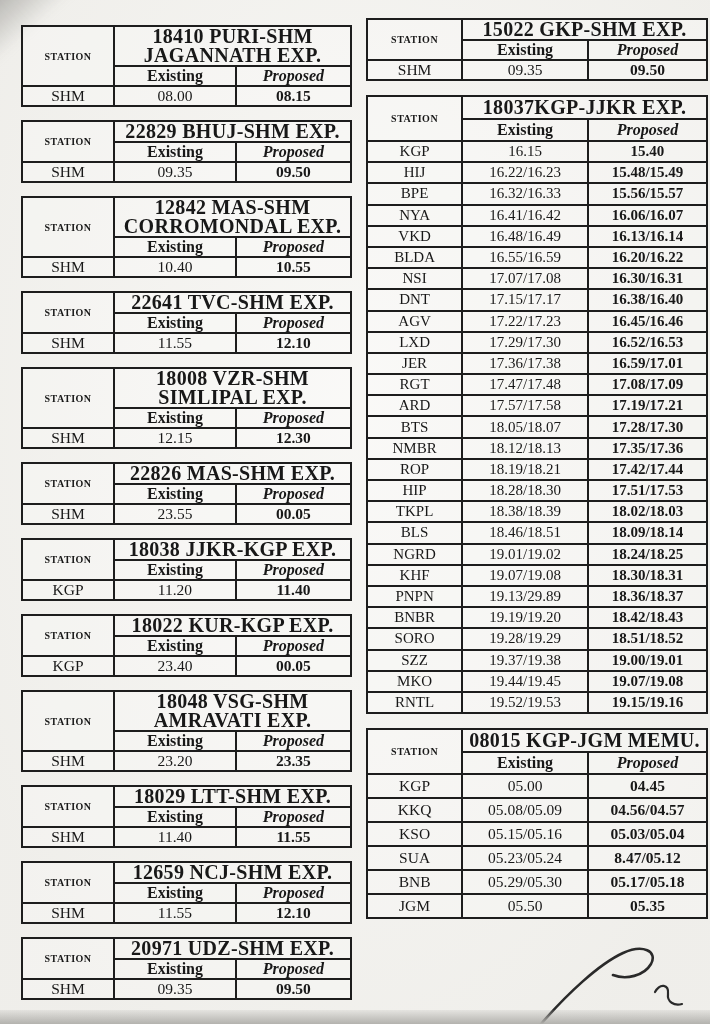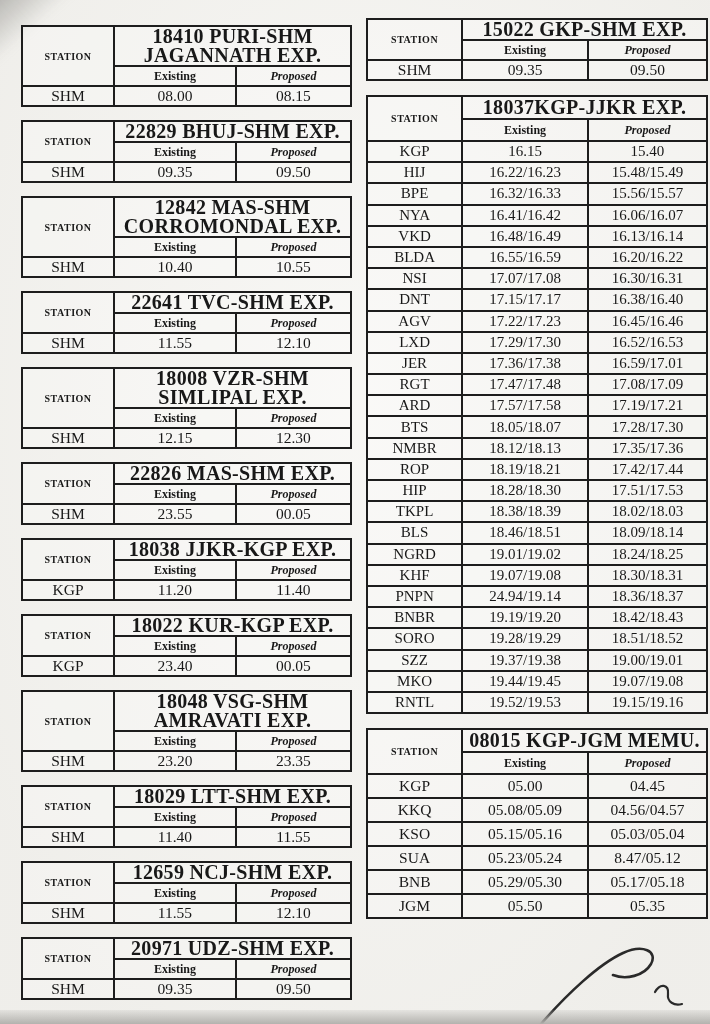--- a/index.html
+++ b/index.html
@@ -55,28 +55,28 @@
   }
   td.title {
     font-weight: bold;
     font-size: 20px;
     line-height: 19px;
     padding: 1px 2px;
     letter-spacing: 0.3px;
   }
   td.colhead {
     font-weight: bold;
-    font-size: 12px;
+    font-size: 16px;
     height: 18px;
     width: 37%;
   }
   td.colhead.pr-h { width: 35%; font-style: italic; }
   td.data { font-size: 15.5px; height: 18px; }
   td.data.st { width: 28%; }
-  td.data.pr { font-weight: normal; margin-left: 40px; }
+  td.data.pr { font-weight: bold; margin-left: 40px; }
 
   
   table.dense td.data { height: 19.2px; font-size: 15px; }
   table.dense td.title { line-height: 21px; }
   table.dense td.colhead { height: 20px; }
 
   
   table.tall td.data { height: 22px; }
   table.tall td.title { line-height: 21px; }
   table.tall td.colhead { height: 20px; }
@@ -459,21 +459,21 @@
           <td class="data ex">19.01/19.02</td>
           <td class="data pr">18.24/18.25</td>
         </tr>
         <tr>
           <td class="data st">KHF</td>
           <td class="data ex">19.07/19.08</td>
           <td class="data pr">18.30/18.31</td>
         </tr>
         <tr>
           <td class="data st">PNPN</td>
-          <td class="data ex">24.94/19.14</td>
+          <td class="data ex">19.13/29.89</td>
           <td class="data pr">18.36/18.37</td>
         </tr>
         <tr>
           <td class="data st">BNBR</td>
           <td class="data ex">19.19/19.20</td>
           <td class="data pr">18.42/18.43</td>
         </tr>
         <tr>
           <td class="data st">SORO</td>
           <td class="data ex">19.28/19.29</td>

